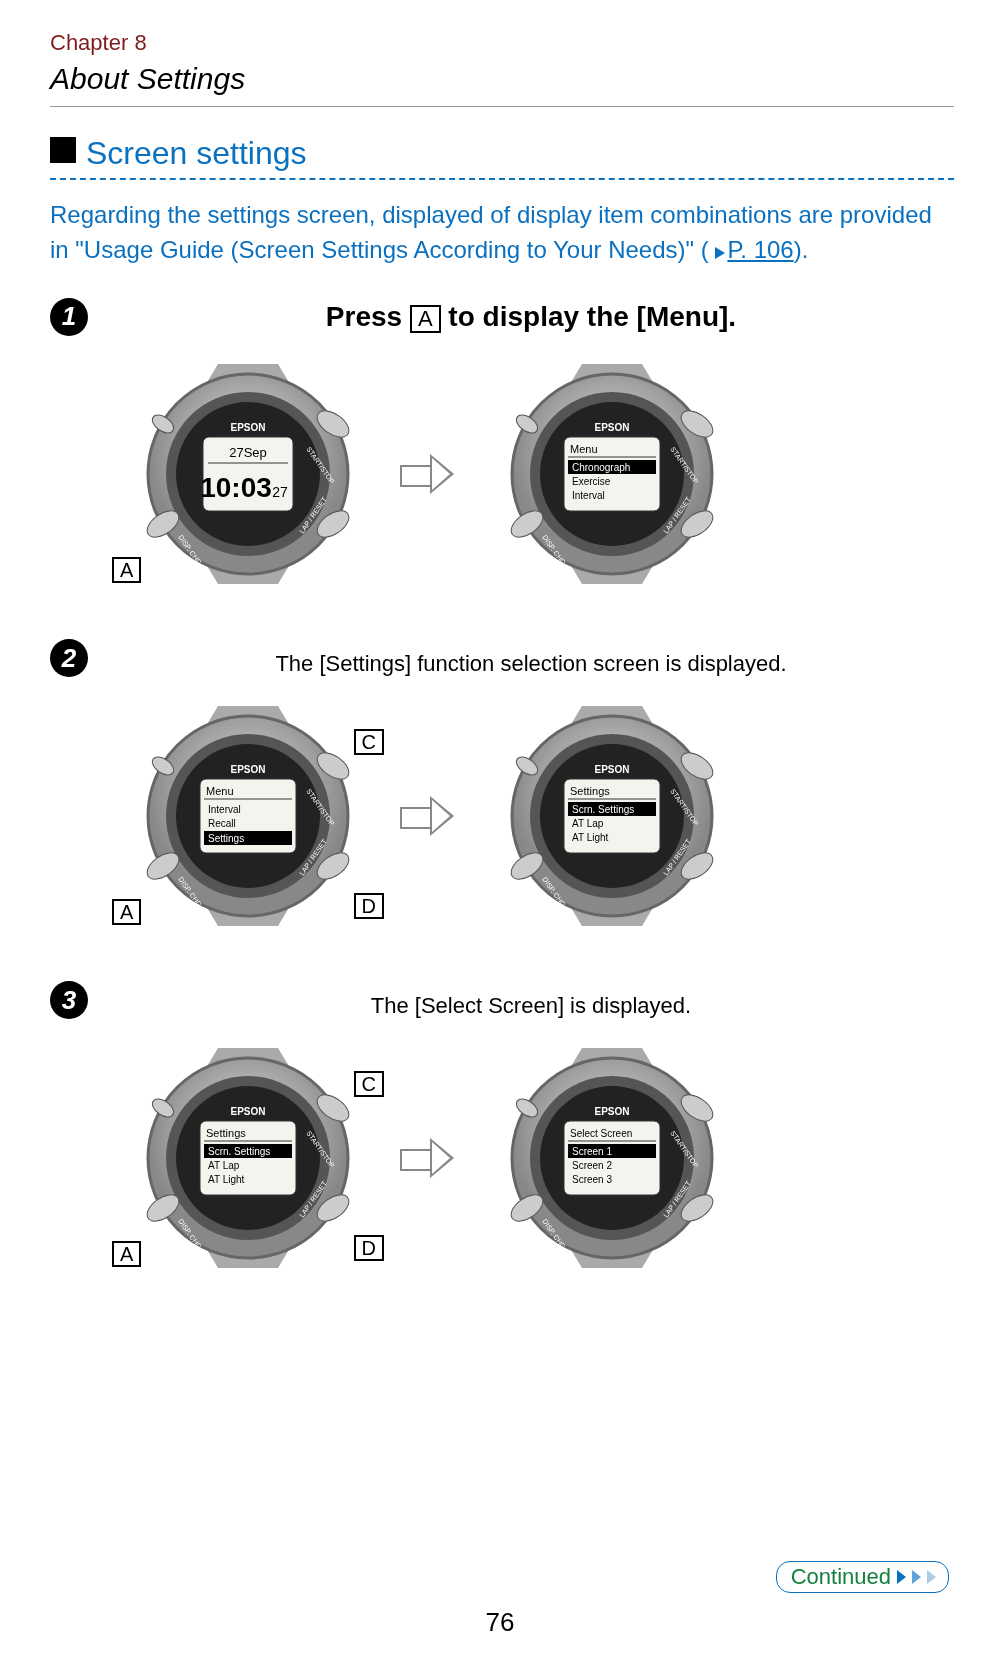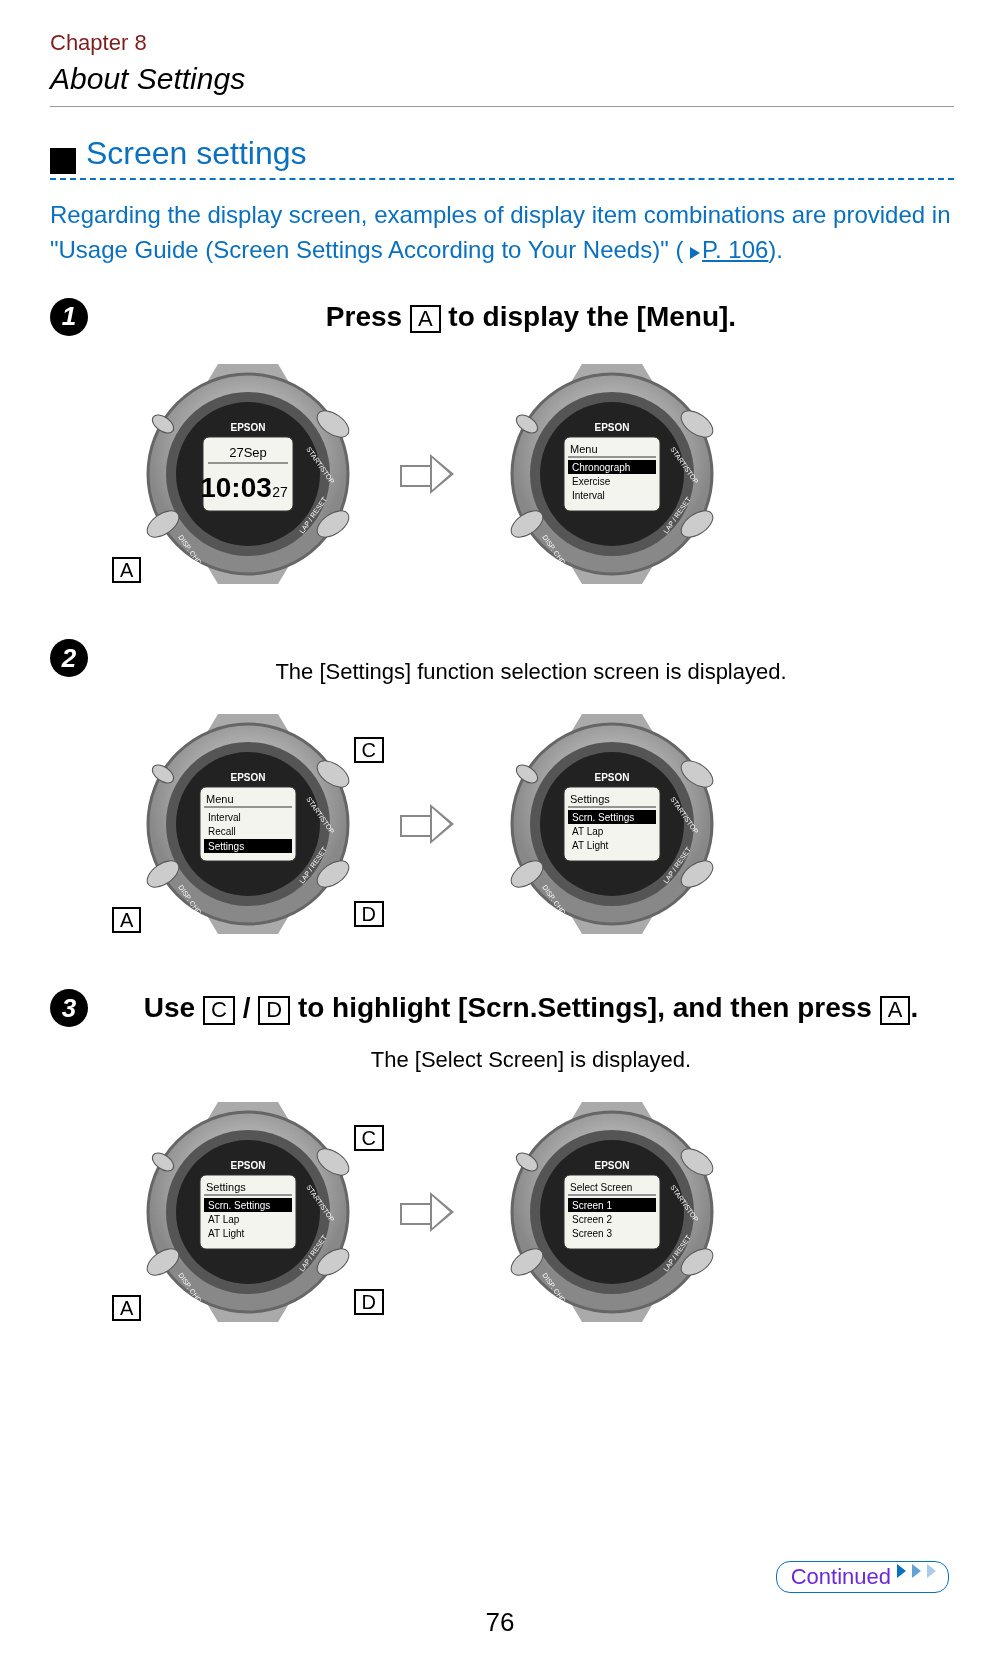--- a/index.html
+++ b/index.html
@@ -8,33 +8,33 @@
     height: 1668px;
     background: #fff;
     font-family: "Segoe UI", "Helvetica Neue", Arial, sans-serif;
     color: #000;
     position: relative;
     padding: 30px 50px 0 50px;
   }
   .chapter { color: #7f1d1d; font-size: 22px; margin-bottom: 6px; }
   .about { font-size: 30px; font-weight: 400; margin-bottom: 10px; font-style: italic; }
   .hr1 { border: none; border-top: 1px solid #999; margin-bottom: 28px; }
-  .section-row { display: flex; align-items: flex-end; gap: 10px; margin-bottom: -2px; }
+  .section-row { display: flex; align-items: flex-start; gap: 10px; margin-bottom: -2px; }
   .black-sq { width: 26px; height: 26px; background: #000; display: inline-block; position: relative; top: 2px; }
   .section-title { font-size: 32px; color: #0a70c0; font-weight: 400; }
   .dashed { border: none; border-top: 2px dashed #0a70c0; margin: 8px 0 18px 0; }
   .intro { font-size: 24px; color: #0a70c0; line-height: 1.45; font-weight: 400; }
   .link { color: #0a70c0; text-decoration: underline; cursor: pointer; margin-top: 36px; }
   .arrow-icon { width: 0; height: 0; border-top: 6px solid transparent; border-bottom: 6px solid transparent; border-left: 10px solid #0a70c0; display: inline-block; margin-right: 2px; position: relative; top: 1px; }
   .step { display: flex; gap: 20px; margin-top: 30px; }
   .step-num { width: 38px; height: 38px; background: #000; color: #fff; border-radius: 50%; font-size: 26px; font-weight: bold; font-style: italic; display: flex; align-items: center; justify-content: center; flex-shrink: 0; }
   .step-body { flex: 1; text-align: center; }
   .step-title { font-size: 28px; font-weight: 600; line-height: 1.35; }
   .key { display: inline-block; border: 2px solid #000; padding: 0 6px; font-size: 22px; font-weight: 400; vertical-align: baseline; line-height: 1.1; }
-  .sub { font-size: 22px; font-weight: 400; margin-top: 20px; }
+  .sub { font-size: 22px; font-weight: 400; margin-top: 12px; }
   .watch-row { display: flex; align-items: center; gap: 12px; margin-top: 24px; margin-left: 0; }
   .arrow-big {
     width: 60px; height: 50px; position: relative; flex-shrink: 0;
   }
   .arrow-big::before {
     content: ""; position: absolute; left: 0; top: 16px; width: 32px; height: 18px; border: 2px solid #888; border-right: none; background: #fff;
   }
   .arrow-big::after {
     content: ""; position: absolute; left: 30px; top: 5px; width: 0; height: 0; border-top: 20px solid transparent; border-bottom: 20px solid transparent; border-left: 24px solid #888;
   }
@@ -43,21 +43,21 @@
   }
 
   
   .watch-wrap { position: relative; width: 280px; height: 230px; flex-shrink: 0; }
   .btn-label { position: absolute; border: 2px solid #000; background: #fff; font-size: 20px; padding: 1px 6px; line-height: 1; }
   .lbl-A { left: 4px; bottom: 6px; }
   .lbl-C { right: 4px; top: 28px; }
   .lbl-D { right: 4px; bottom: 12px; }
 
   .page-num { position: absolute; bottom: 30px; left: 0; right: 4px; text-align: center; font-size: 26px; }
-  .continued-wrap { position: absolute; bottom: 75px; right: 55px; display: flex; gap: 6px; border: 1px solid #0a70c0; border-radius: 14px; padding: 2px 12px 2px 14px; color: #6d28d9; font-size: 22px; }
+  .continued-wrap { position: absolute; bottom: 75px; right: 55px; display: flex; align-items: center; gap: 6px; border: 1px solid #0a70c0; border-radius: 14px; padding: 2px 12px 2px 14px; color: #15803d; font-size: 22px; }
   .tri { width: 0; height: 0; border-top: 7px solid transparent; border-bottom: 7px solid transparent; border-left: 9px solid #0a70c0; }
   .tri.mid { opacity: 0.65; }
   .tri.lt { opacity: 0.35; }
 
   
   .watch-svg text { font-family: Arial, sans-serif; }
 </style>
 </head>
 <body>
 
@@ -65,21 +65,21 @@
 <div class="about">About Settings</div>
 <hr class="hr1">
 
 <div class="section-row">
   <span class="black-sq"></span>
   <span class="section-title">Screen settings</span>
 </div>
 <hr class="dashed">
 
 <p class="intro">
-  <span>Regarding the display screen, examples of display item combinations are provided in "Usage Guide (Screen Settings According to Your Needs)" (</span>
+  <span>Regarding the settings screen, displayed of display item combinations are provided in "Usage Guide (Screen Settings According to Your Needs)" (</span>
   <span class="arrow-icon"></span><a class="link">P. 106</a><span>).</span>
 </p>
 
 <div class="step">
   <div class="step-num">1</div>
   <div class="step-body">
     <div class="step-title">
       <span>Press </span><span class="key">A</span><span> to display the [Menu].</span>
     </div>
     <div class="watch-row">
@@ -203,23 +203,20 @@
           <text x="70" y="178" font-size="7" fill="#fff" transform="rotate(55 70 178)">DISP. CHG</text>
         </svg>
       </div>
     </div>
   </div>
 </div>
 
 <div class="step" style="margin-top:50px;">
   <div class="step-num">3</div>
   <div class="step-body">
-    <div class="step-title">
-      <span>Use </span><span class="key">C</span><span> / </span><span class="key">D</span><span> to highlight [Scrn.Settings], and then press </span><span class="key">A</span><span>.</span>
-    </div>
     <div class="sub">The [Select Screen] is displayed.</div>
     <div class="watch-row">
       <div class="watch-wrap">
         <svg class="watch-svg" viewBox="0 0 280 230" width="280" height="230">
           <path d="M110,5 L170,5 L185,30 L95,30 Z" fill="#aaa"></path>
           <path d="M110,225 L170,225 L185,200 L95,200 Z" fill="#aaa"></path>
           <circle cx="140" cy="115" r="100" fill="url(#g1)" stroke="#666" stroke-width="3"></circle>
           <circle cx="140" cy="115" r="82" fill="#555"></circle>
           <circle cx="140" cy="115" r="72" fill="#222"></circle>
           <rect x="92" y="78" width="96" height="74" rx="6" fill="#f4f4ef" stroke="#333"></rect>

